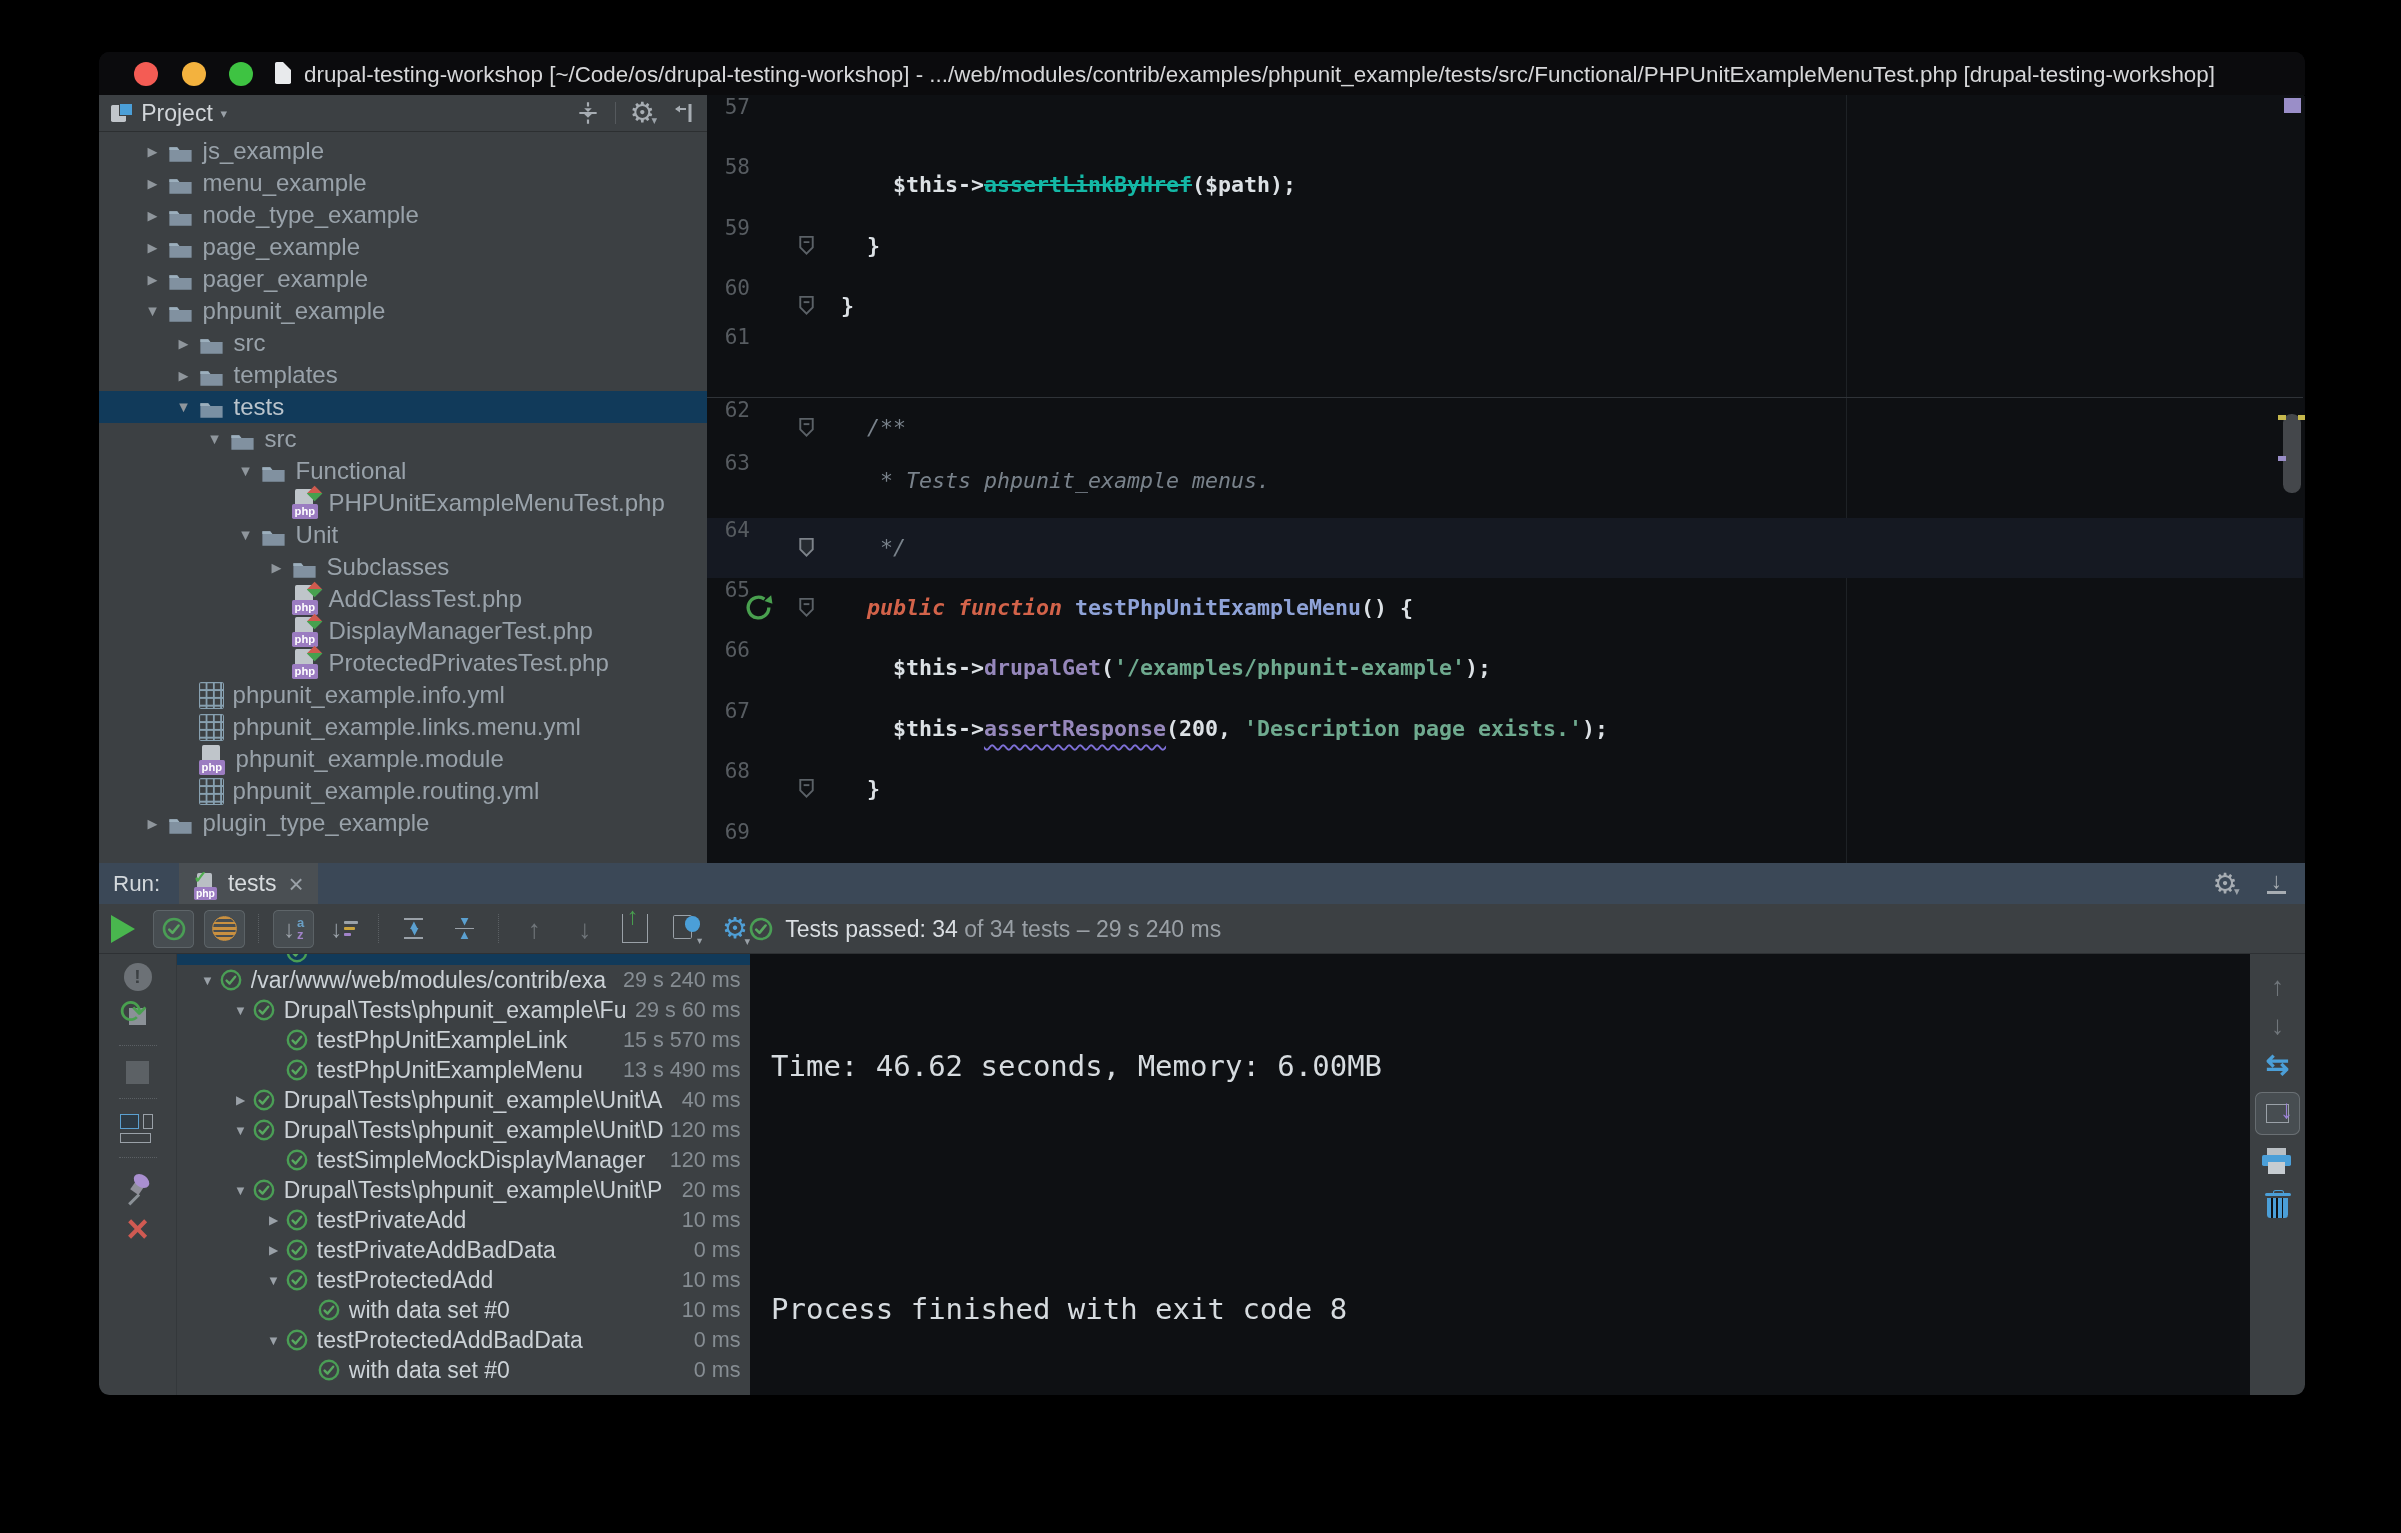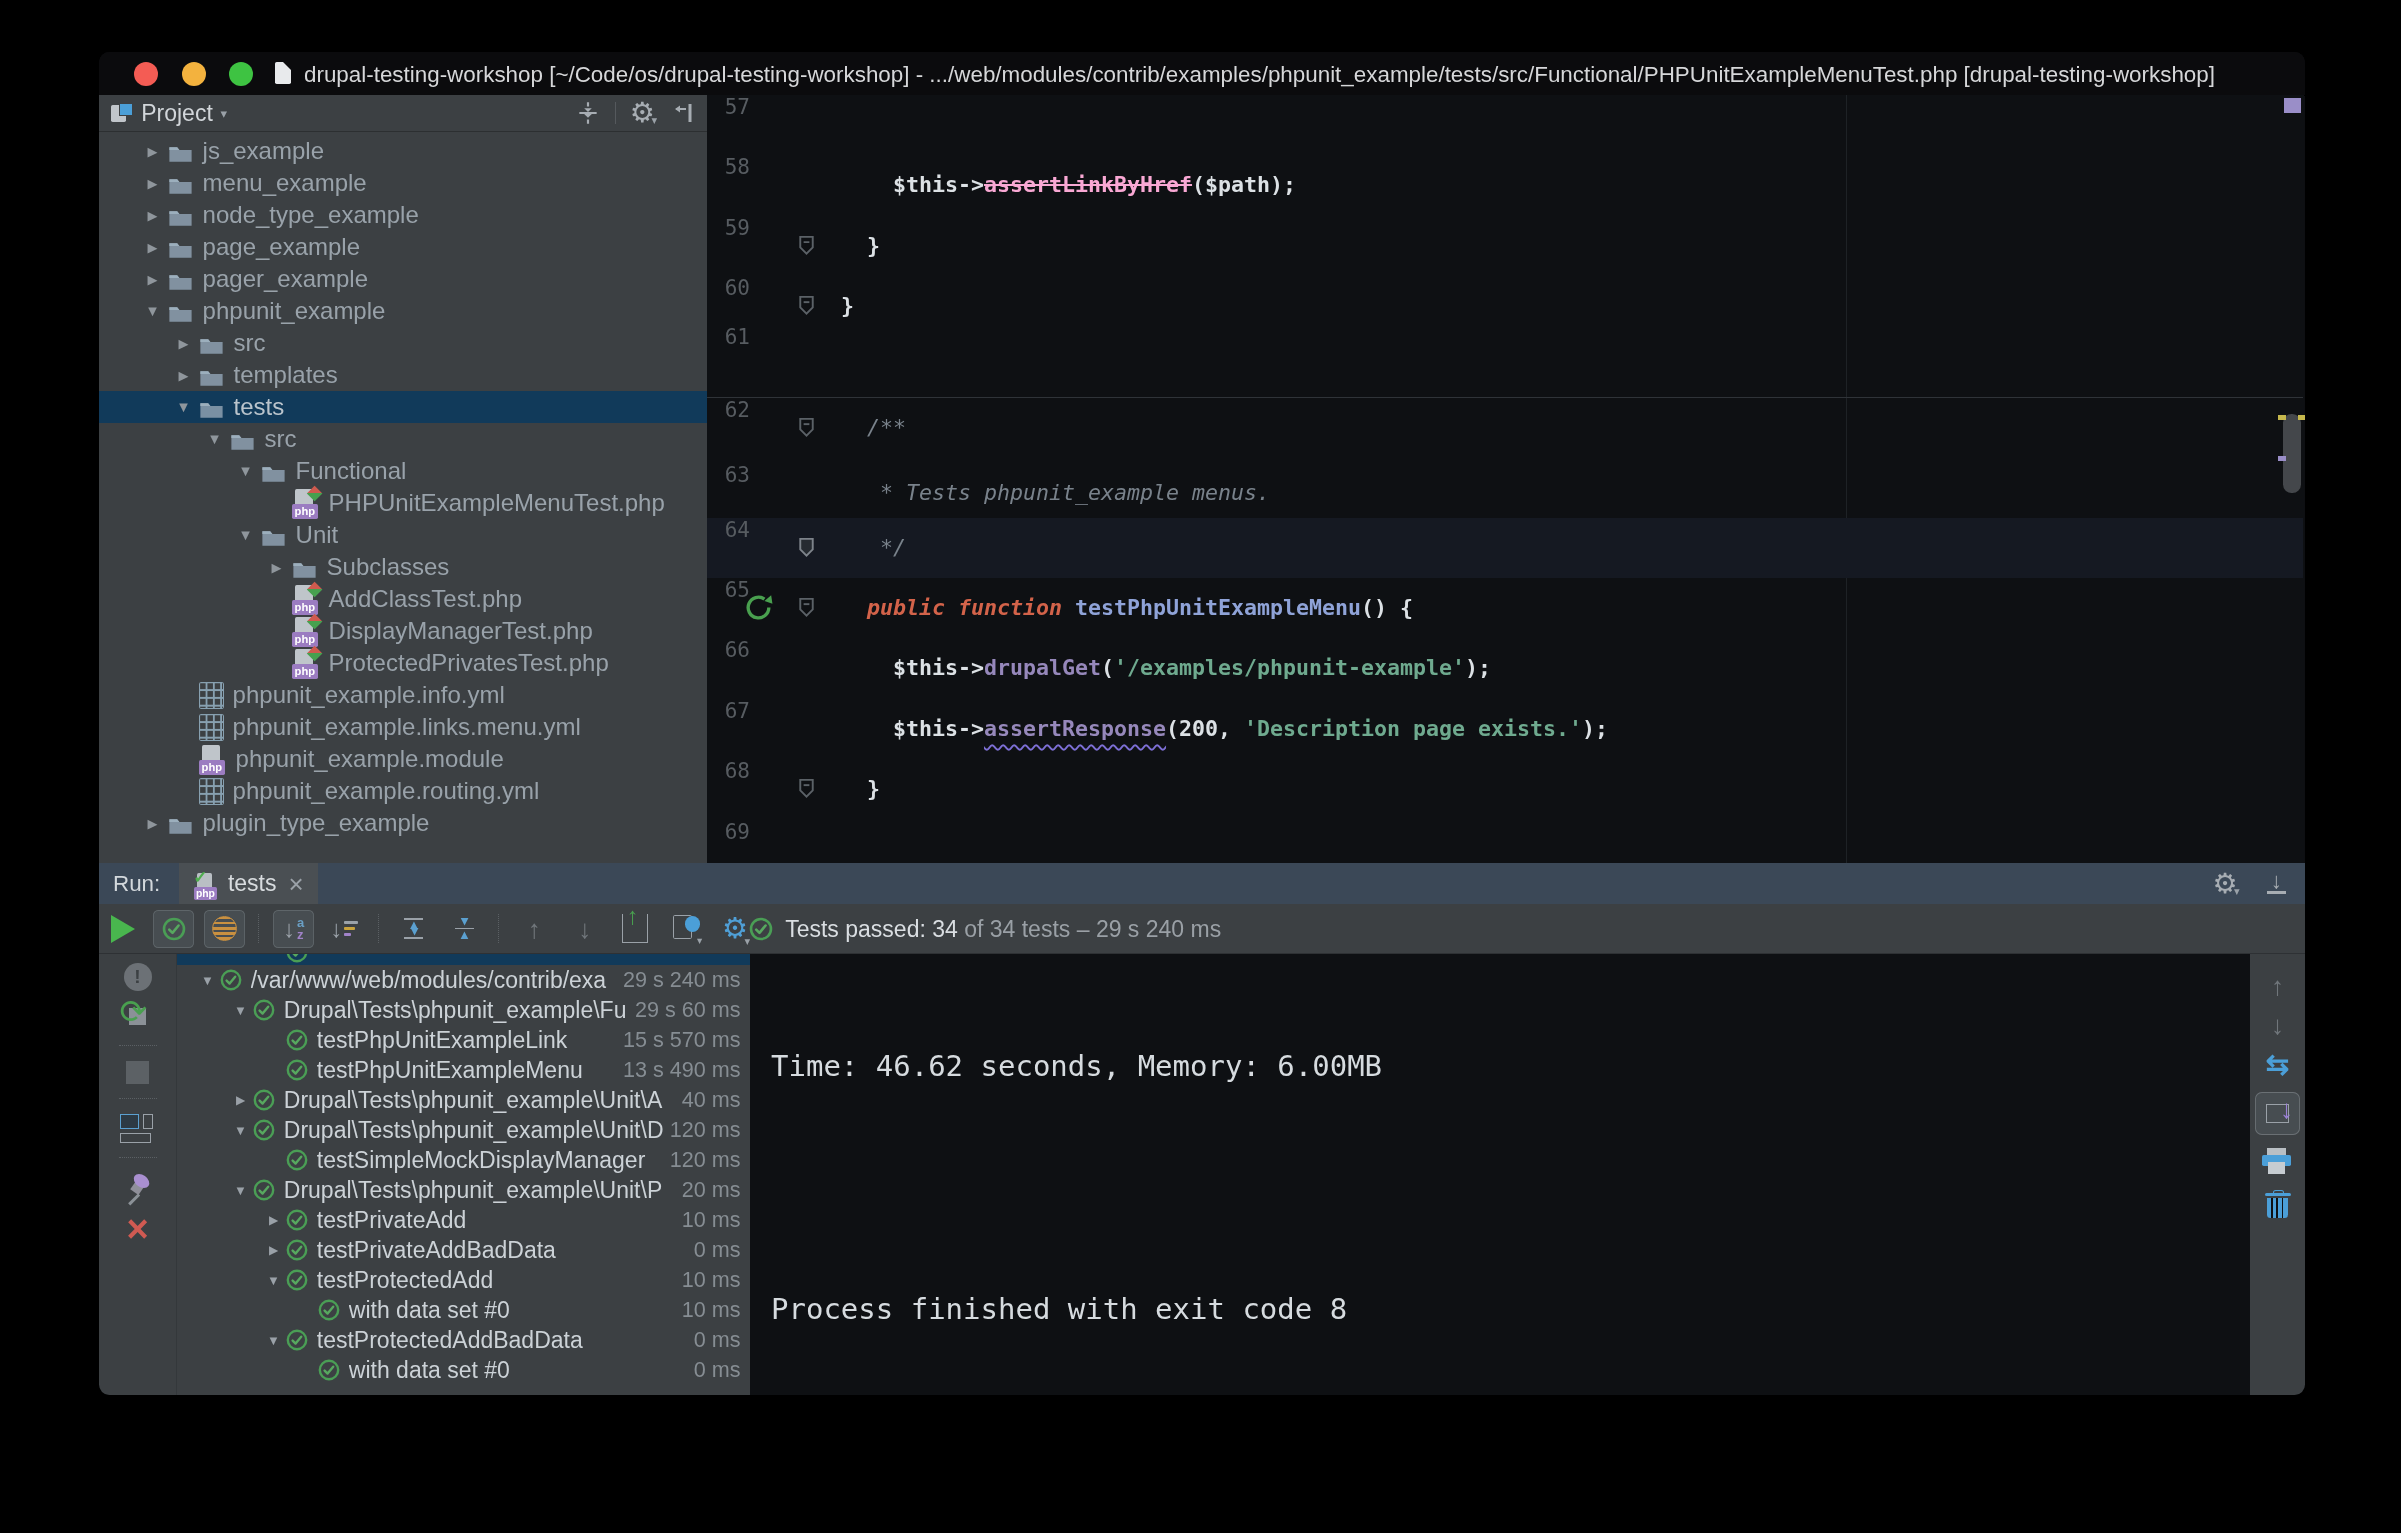--- a/index.html
+++ b/index.html
@@ -53,21 +53,21 @@
   .code-row{position:absolute;left:0;width:1596px;height:60px;}
   .code-row.sep{border-top:0.9px solid #2f3338;}
   .code-row.cur{background:#151922;}
   .ln{position:absolute;left:0;top:0;width:43px;height:60px;line-height:60px;text-align:right;color:#575c61;font:21px "DejaVu Sans Mono",monospace;}
   .gut-run{position:absolute;left:36px;top:14px;width:31px;height:31px;}
   .gut-shield{position:absolute;left:88px;top:16.4px;width:23px;height:27px;}
   .codetext{position:absolute;left:134px;top:0;height:60px;line-height:60px;font-family:"DejaVu Sans Mono",monospace;font-size:21.6px;font-weight:bold;white-space:pre;}
   .pl{color:#dce1e5;}
   .m{color:#9688bb;}
   .mu{color:#9688bb;text-decoration:underline;text-underline-offset:5.2px;text-decoration-thickness:1.7px;}
-  .ms{color:#f9a8d4;text-decoration:line-through;text-decoration-thickness:1.7px;}
+  .ms{color:#14b8a6;text-decoration:line-through;text-decoration-thickness:1.7px;}
   .mw{color:#9688bb;text-decoration:underline wavy #7d6fd6;text-underline-offset:7.8px;text-decoration-thickness:1.7px;}
   .kw{color:#d3634a;font-style:italic;}
   .fn{color:#8fa3d8;}
   .st{color:#6faa8f;}
   .cm{color:#79828b;font-style:italic;font-weight:normal;}
   .stripe-square{position:absolute;left:1577px;top:2.6px;width:17px;height:15.5px;background:#9a8ec8;}
   .thumb{position:absolute;left:1576px;top:319px;width:18px;height:79px;background:#71757a;opacity:.55;border-radius:8.6px;}
   .mk{position:absolute;width:7.8px;height:5.2px;}
   .mk.y1{left:1571px;top:320px;background:#c6b84d;}
   .mk.y2{left:1591px;top:320px;background:#c6b84d;}
@@ -417,21 +417,21 @@
             <span class="codetext"></span>
           </div>
           <div class="code-row sep" style="top: 302px;">
             <span class="ln">62</span>
             <span class="gut-shield"><svg width="23" height="27" viewBox="0 0 24 27">
                 <path d="M5.5 4.5h13v11L12 22l-6.5-6.5z" fill="none" stroke="#5b6167" stroke-width="2"></path>
                 <path d="M9 10h6" stroke="#5b6167" stroke-width="2"></path>
               </svg></span>
             <span class="codetext"><span class="cm">  /**</span></span>
           </div>
-          <div class="code-row" style="top: 368px;">
+          <div class="code-row" style="top: 356px;">
             <span class="ln">63</span>
             <span class="codetext"><span class="cm">   * Tests phpunit_example menus.</span></span>
           </div>
           <div class="code-row cur" style="top: 423px;">
             <span class="ln">64</span>
             <span class="gut-shield"><svg width="23" height="27" viewBox="0 0 24 27">
                 <path d="M5.5 4.5h13v11L12 22l-6.5-6.5z" fill="#262b31" stroke="#7d838a" stroke-width="2"></path>
               </svg></span>
             <span class="codetext"><span class="cm">   */</span></span>
           </div>

